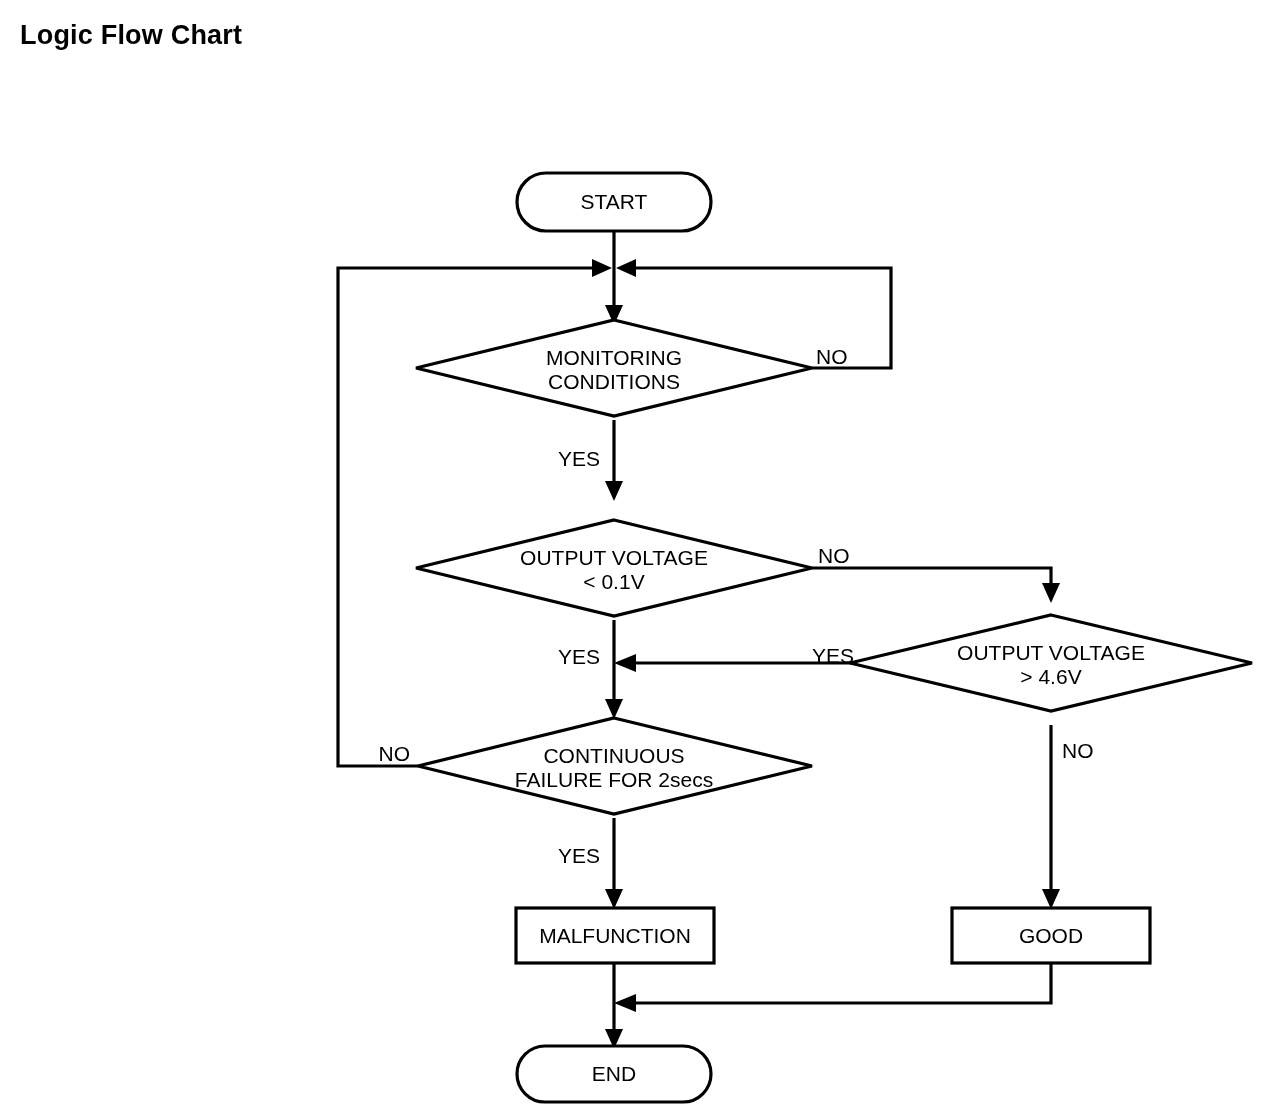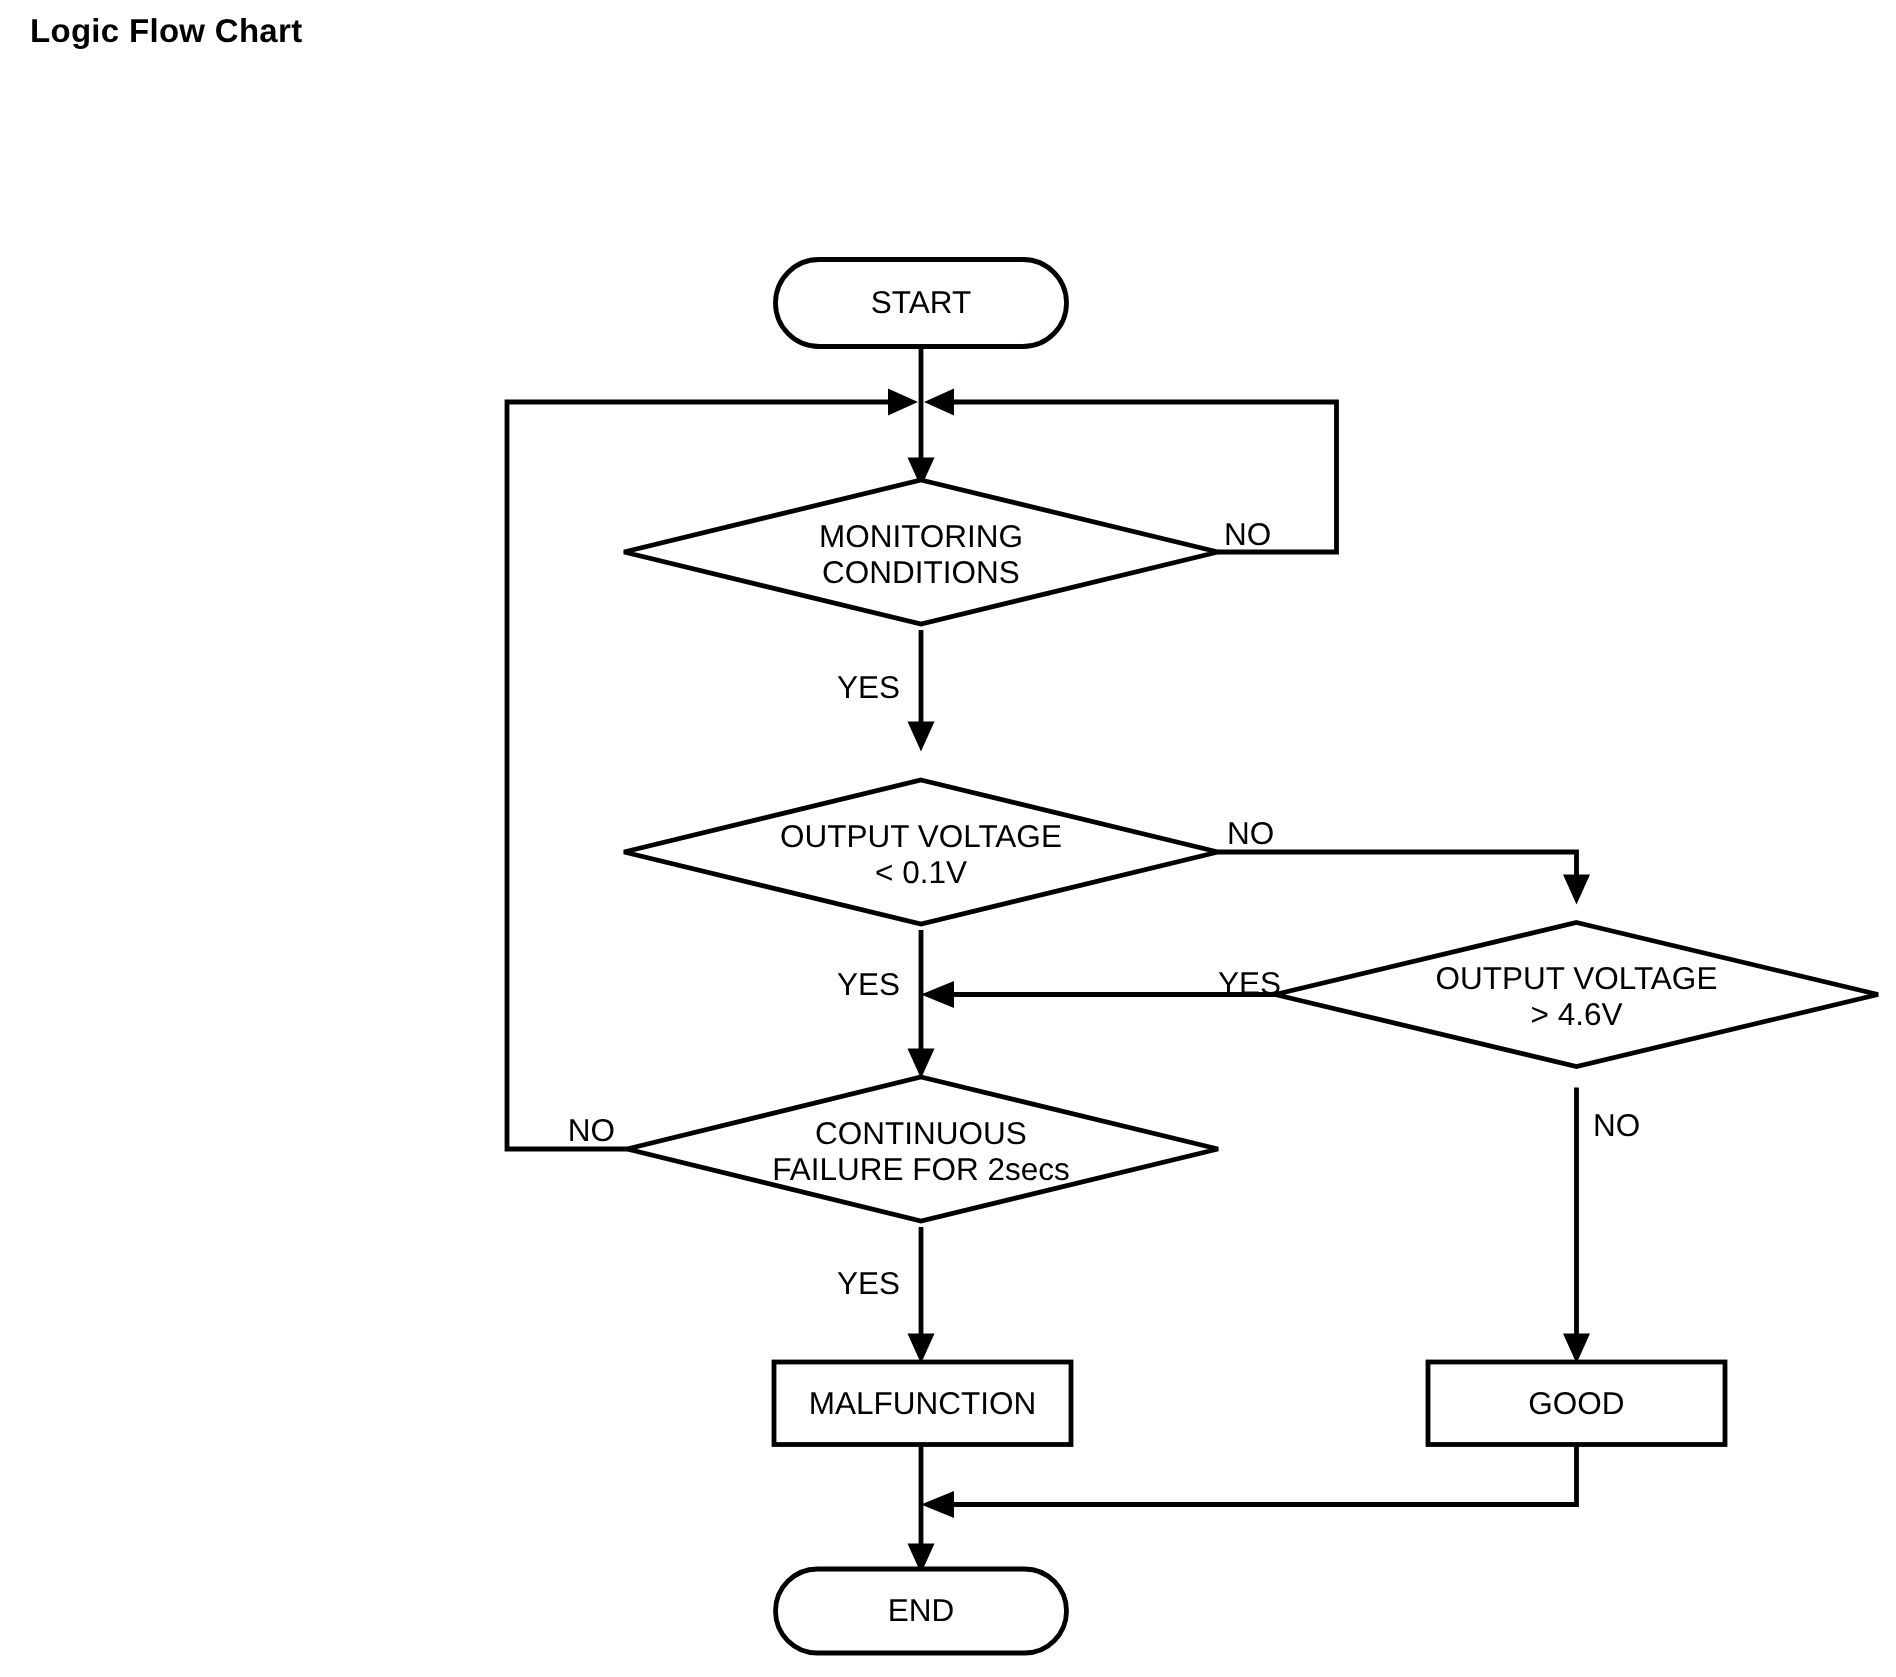--- a/index.html
+++ b/index.html
@@ -12,22 +12,22 @@
     width: 1264px;
     height: 1118px;
     font-family: "Liberation Sans", sans-serif;
     color: #000000;
     overflow: hidden;
     position: relative;
   }
   #page-title {
     position: absolute;
     left: 20px;
-    top: 8px;
-    font-size: 22px;
+    top: 20px;
+    font-size: 27px;
     font-weight: bold;
     letter-spacing: 0.2px;
     white-space: nowrap;
   }
   #flow-canvas {
     position: absolute;
     left: 0;
     top: 0;
     width: 1264px;
     height: 1118px;

